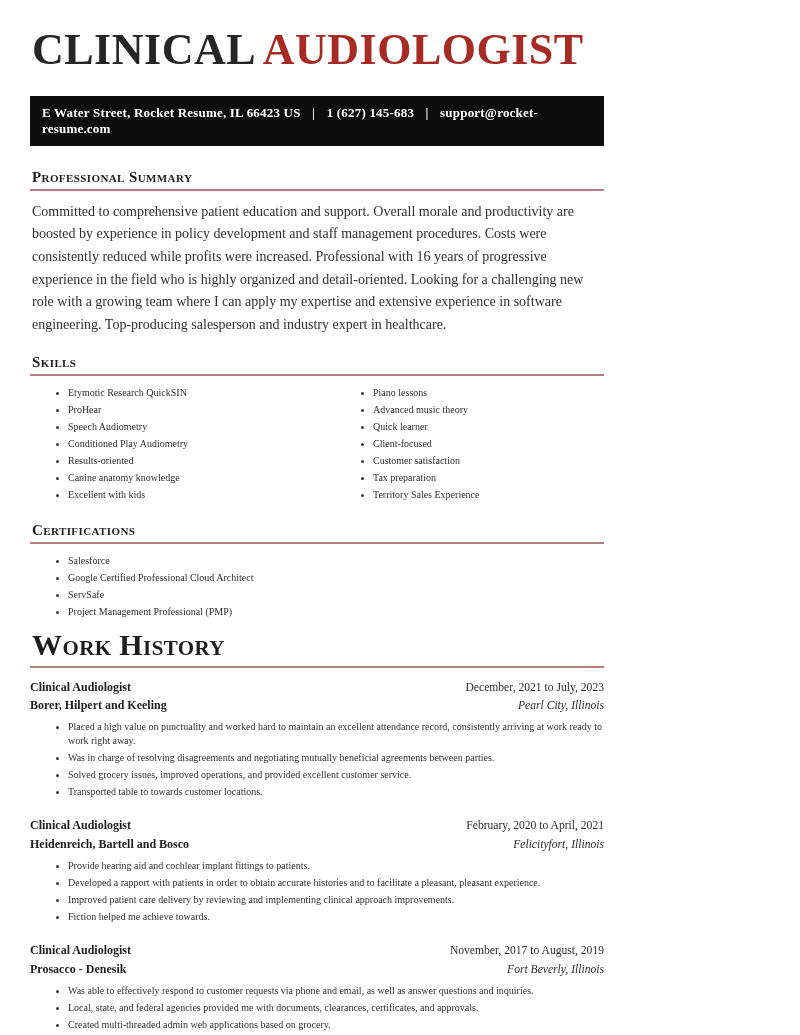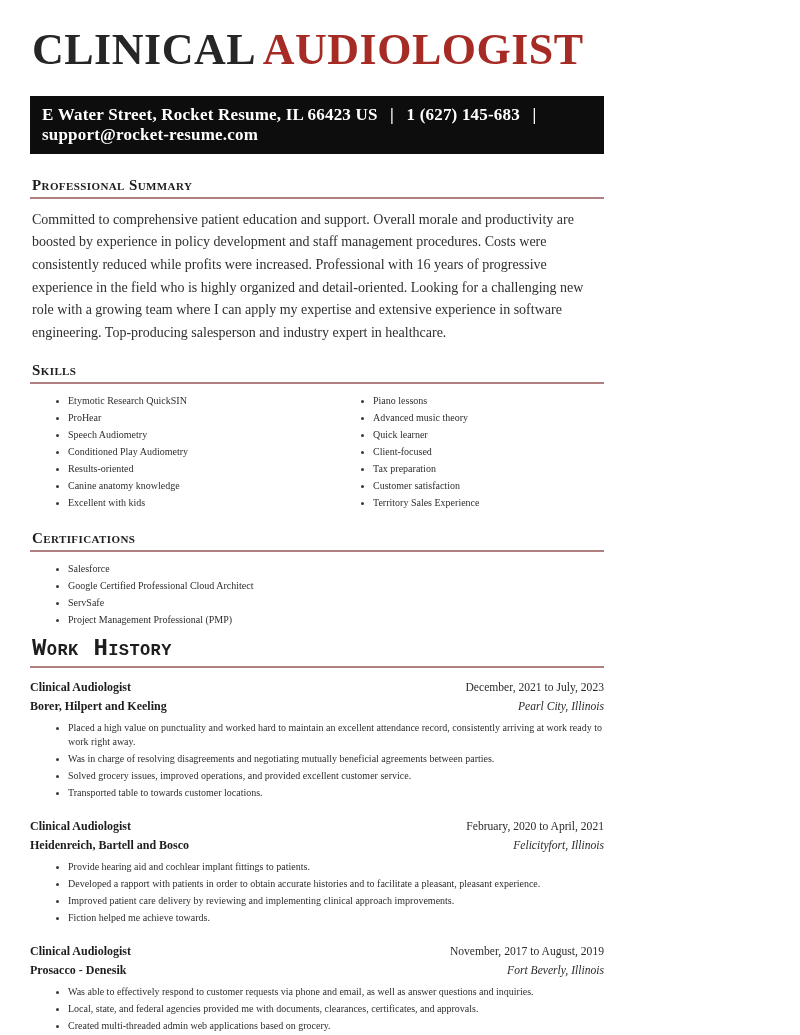--- a/index.html
+++ b/index.html
@@ -30,21 +30,21 @@
     line-height: 1.08;
     margin: 0 0 22px 2px;
     white-space: nowrap;
   }
   .name-first { color: #262626; }
   .name-last  { color: #a62b25; }
 
   .contact-bar {
     background: #0d0d0d;
     color: #ffffff;
-    font-size: 17px;
+    font-size: 13px;
     font-weight: bold;
     padding: 9px 12px;
     letter-spacing: 0.2px;
     margin-bottom: 22px;
   }
   .contact-sep {
     display: inline-block;
     padding: 0 8px;
     color: #ffffff;
   }
@@ -53,21 +53,21 @@
   .section { margin-bottom: 4px; }
   .sec-head {
     font-size: 15px;
     font-weight: bold;
     font-variant: small-caps;
     letter-spacing: 0.4px;
     color: #1d1d1d;
     margin: 0 0 3px 2px;
     line-height: 1.2;
   }
-  .sec-head.lg { font-size: 24px; font-family: Liberation Mono, monospace; }
+  .sec-head.lg { font-size: 30px; }
   .rule {
     height: 2px;
     background: #b08080;
     margin: 0 0 10px 0;
   }
 
   
   .summary {
     font-size: 14px;
     line-height: 1.62;
@@ -170,22 +170,22 @@
             <li>Canine anatomy knowledge</li>
             <li>Excellent with kids</li>
           </ul>
       </div>
       <div>
         <ul class="blist">
             <li>Piano lessons</li>
             <li>Advanced music theory</li>
             <li>Quick learner</li>
             <li>Client-focused</li>
+            <li>Customer satisfaction</li>
             <li>Tax preparation</li>
-            <li>Customer satisfaction</li>
             <li>Territory Sales Experience</li>
           </ul>
       </div>
     </div>
   </div>
 
   <div class="section">
     <div class="sec-head">Certifications</div>
     <div class="rule"></div>
     <ul class="blist cert-list">

